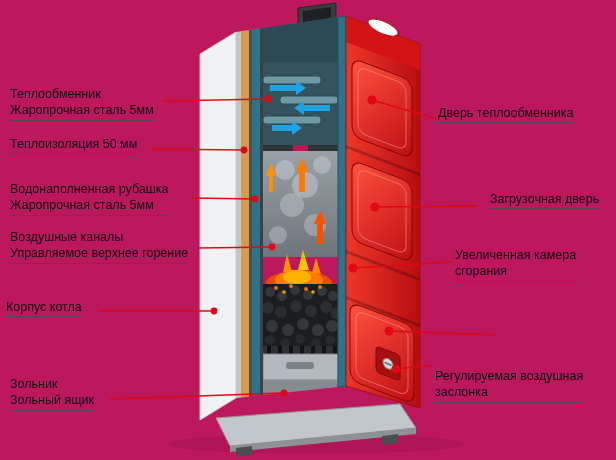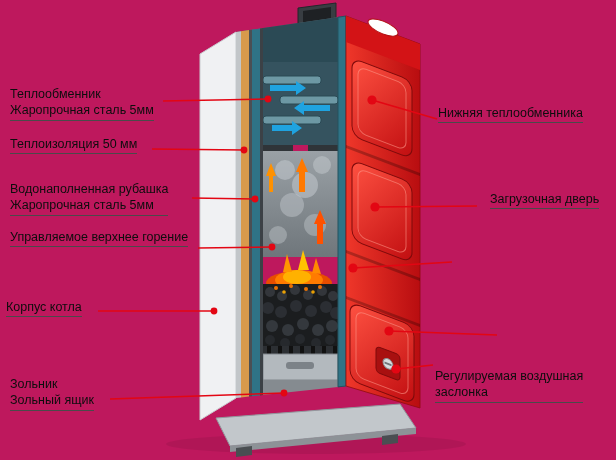--- a/index.html
+++ b/index.html
@@ -217,34 +217,39 @@
     <span>Жаропрочная сталь 5мм</span>
   </div>
   <div class="lbl" style="left:10px;top:136px;">
     <span>Теплоизоляция 50 мм</span>
   </div>
   <div class="lbl" style="left:10px;top:181px;">
     <span>Водонаполненная рубашка</span>
     <span>Жаропрочная сталь 5мм</span>
   </div>
   <div class="lbl" style="left:10px;top:229px;">
+    <span>Воздушные каналы</span>
     <span>Управляемое верхнее горение</span>
   </div>
   <div class="lbl" style="left:6px;top:299px;">
     <span>Корпус котла</span>
   </div>
   <div class="lbl" style="left:10px;top:376px;">
     <span>Зольник</span>
     <span>Зольный ящик</span>
   </div>
 
   <div class="lbl r" style="left:438px;top:105px;">
-    <span>Нижняя теплообменника</span>
+    <span>Дверь теплообменника</span>
   </div>
   <div class="lbl r" style="left:490px;top:191px;">
     <span>Загрузочная дверь</span>
+  </div>
+  <div class="lbl r" style="left:455px;top:247px;">
+    <span>Увеличенная камера</span>
+    <span>сгорания</span>
   </div>
   <div class="lbl r" style="left:435px;top:368px;">
     <span>Регулируемая воздушная</span>
     <span>заслонка</span>
   </div>
 
 </div>
 
 </body></html>

